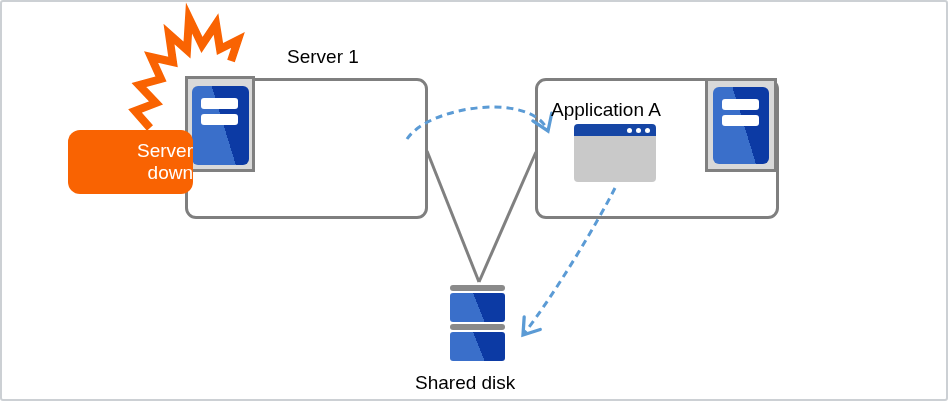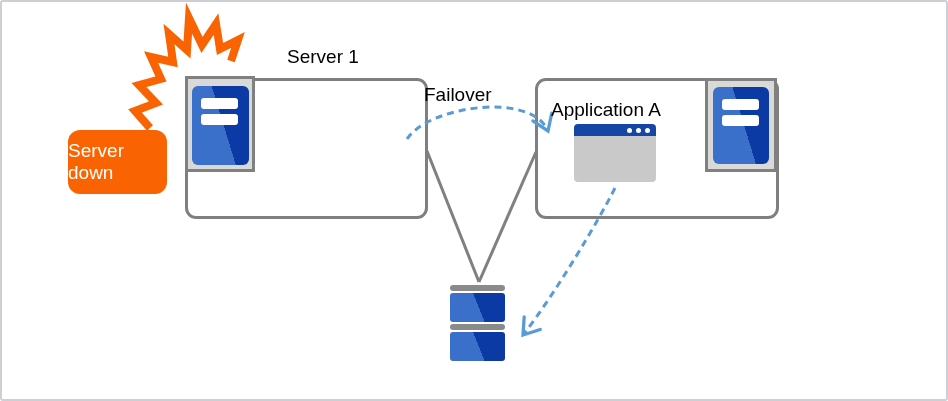--- a/index.html
+++ b/index.html
@@ -89,22 +89,22 @@
   .disk .platter{
     height:29px;border-radius:3px;
     background:linear-gradient(68deg,#3a6fca 52%,#0c3aa4 52%);
   }
 
   
   .callout{
     position:absolute;
     left:66px;top:128px;width:99px;height:64px;
     background:#f96302;border-radius:12px;
-    display:flex;flex-direction:column;align-items:flex-start;justify-content:center;
-    color:#ffffff;font-size:19px;line-height:22px;text-align:center;
+    display:flex;flex-direction:column;align-items:flex-end;justify-content:center;
+    color:#ffffff;font-size:19px;line-height:22px;text-align:center;padding-left:26px;
   }
 </style>
 </head>
 <body>
 
 <div class="stage">
 
   <div class="groupbox" id="box1"></div>
   <div class="groupbox" id="box2"></div>
 
@@ -152,16 +152,16 @@
     <div class="cap"></div>
     <div class="platter"></div>
   </div>
 
   <div class="callout">
     <span>Server</span>
     <span>down</span>
   </div>
 
   <div class="lbl" id="lbl-server1">Server 1</div>
-  <div class="lbl" id="lbl-failover">Failover</div>
   <div class="lbl" id="lbl-application">Application A</div>
+  <div class="lbl" id="lbl-shareddisk">Shared disk</div>
 
 </div>
 
 </body></html>

